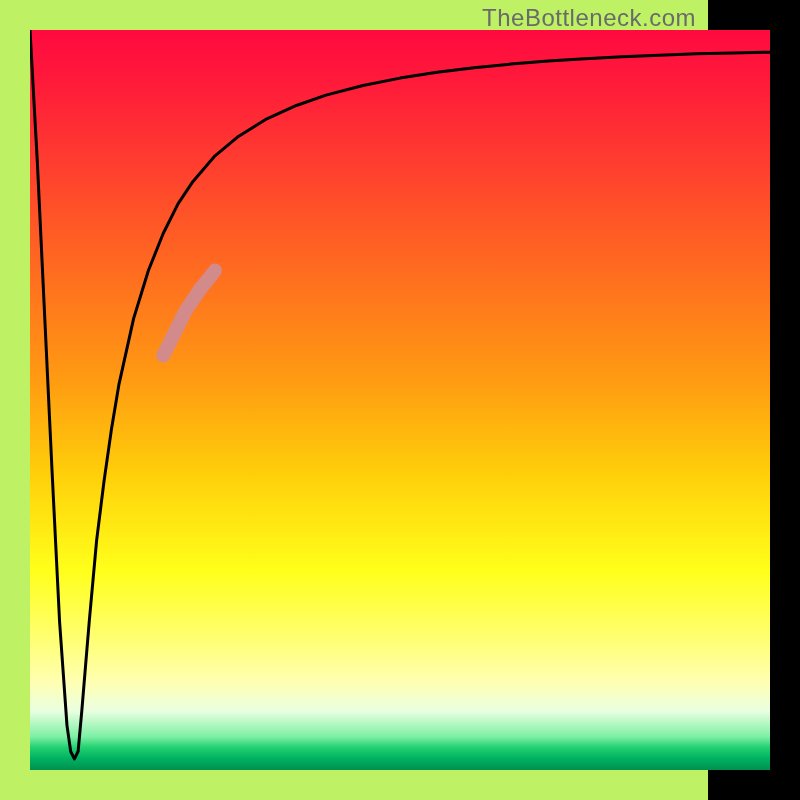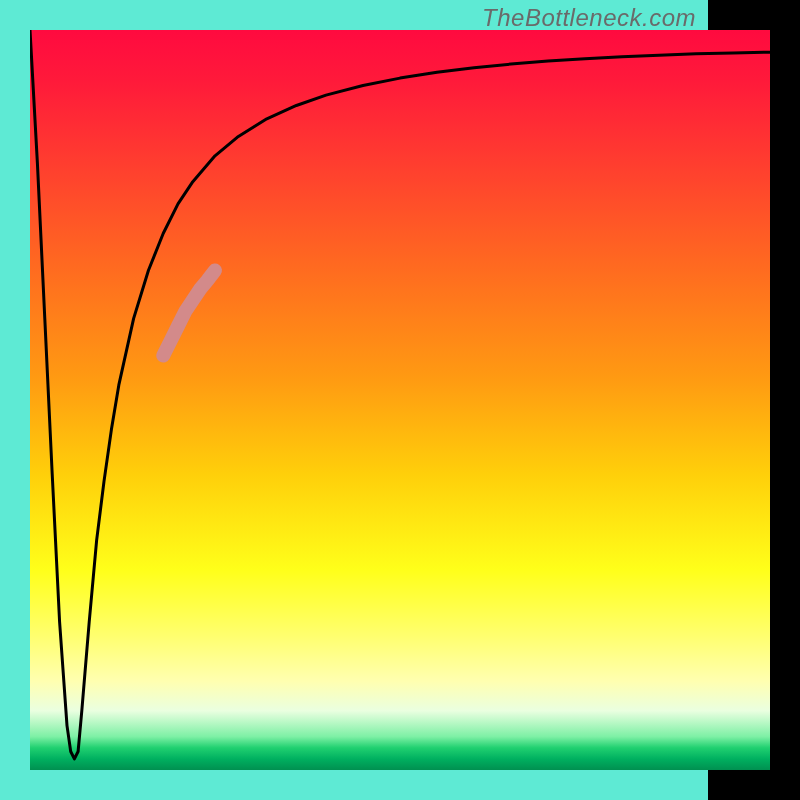--- a/index.html
+++ b/index.html
@@ -8,22 +8,21 @@
     width: 800px;
     height: 800px;
     background: #000;
     overflow: hidden;
     font-family: Arial, Helvetica, sans-serif;
   }
   .frame {
     position: relative;
     width: 708px;
     height: 800px;
-    background: #5eead4;
-    font-style: italic;
+    background: #bef264;
   }
   .watermark {
     position: absolute;
     top: 4px;
     right: 12px;
     color: #6a6a6a;
     font-size: 24px;
     font-weight: 500;
     letter-spacing: 0.5px;
     z-index: 50;

